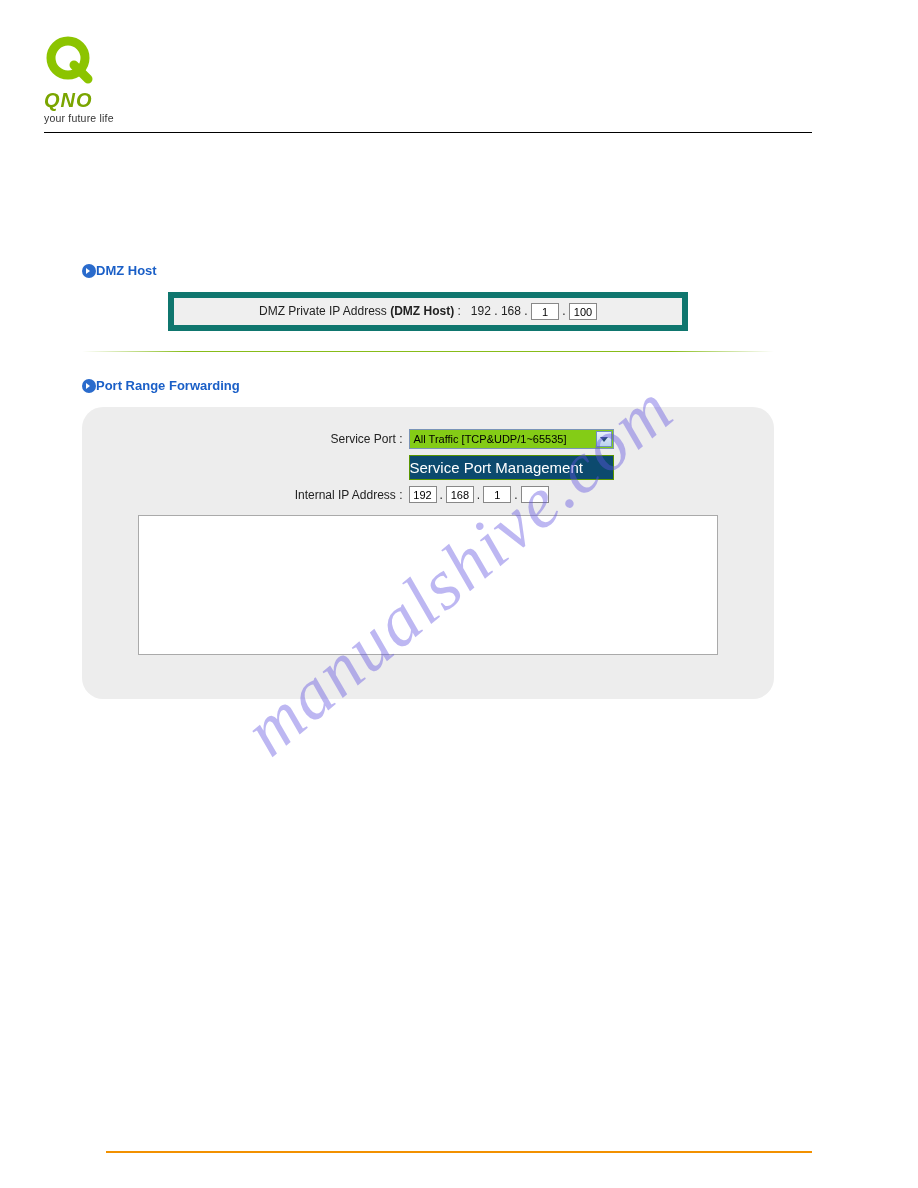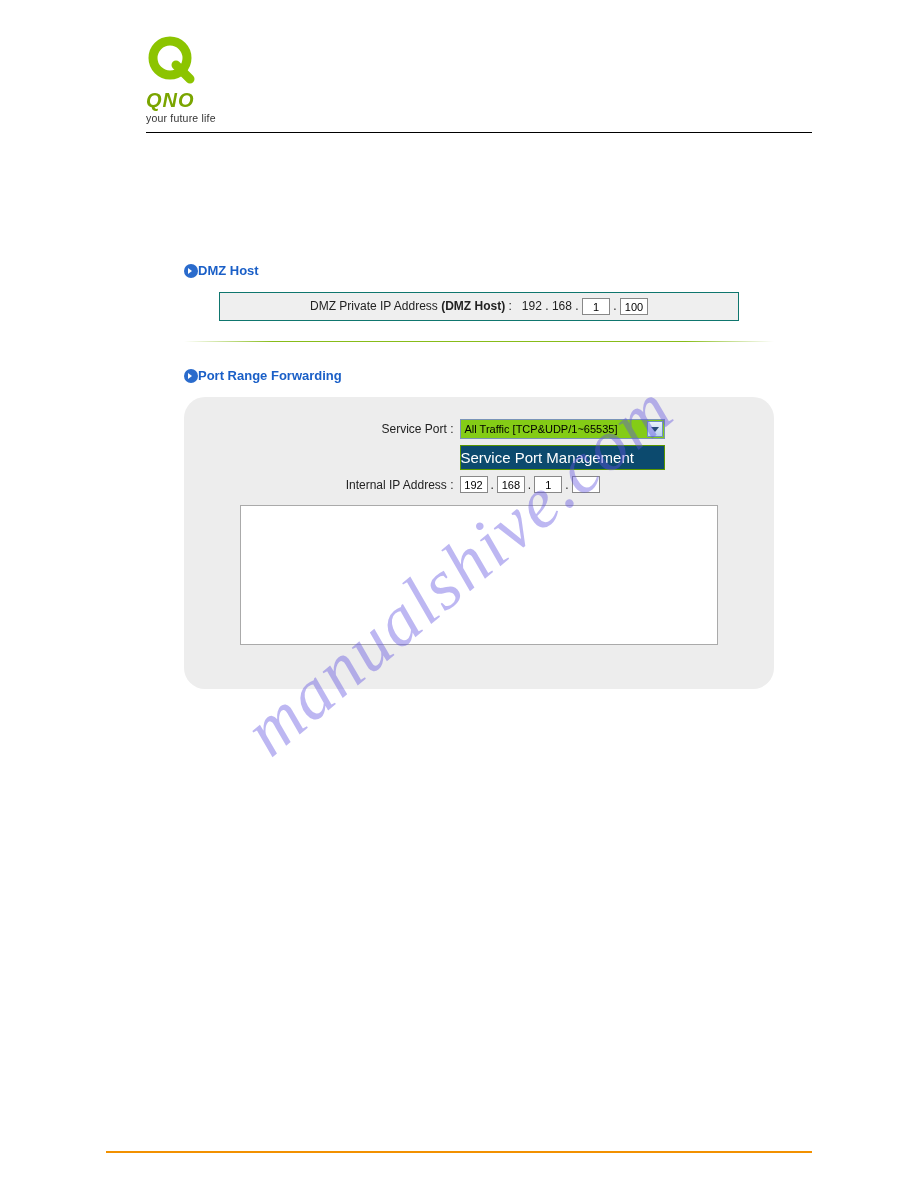--- a/index.html
+++ b/index.html
@@ -4,22 +4,21 @@
 <style>
   * { box-sizing: border-box; margin: 0; padding: 0; }
   body {
     width: 918px;
     height: 1188px;
     background: #ffffff;
     font-family: Arial, Helvetica, sans-serif;
     position: relative;
   }
   .page {
-    padding: 35px 106px 0 106px;
-    margin-left: 40px;
+    padding: 35px 106px 0 44px;
   }
   .logo-block {
     display: flex;
     flex-direction: column;
     align-items: flex-start;
     margin-bottom: 8px;
   }
   .logo-q {
     width: 50px;
     height: 50px;
@@ -91,21 +90,21 @@
     border-left:4px solid #fff;
   }
   .sect-title {
     color: #1a5fc7;
     font-weight: bold;
     font-size: 13px;
   }
   .dmz-box {
     margin: 0 auto 20px auto;
     width: 520px;
-    border: 1px solid #0f766e;
+    border: 6px solid #0f766e;
     background: #efefef;
     padding: 5px 0;
     text-align: center;
     font-size: 12px;
     color: #222;
   }
   .dmz-box .bold { font-weight: bold; }
   .ip-input {
     width: 28px;
     height: 17px;

